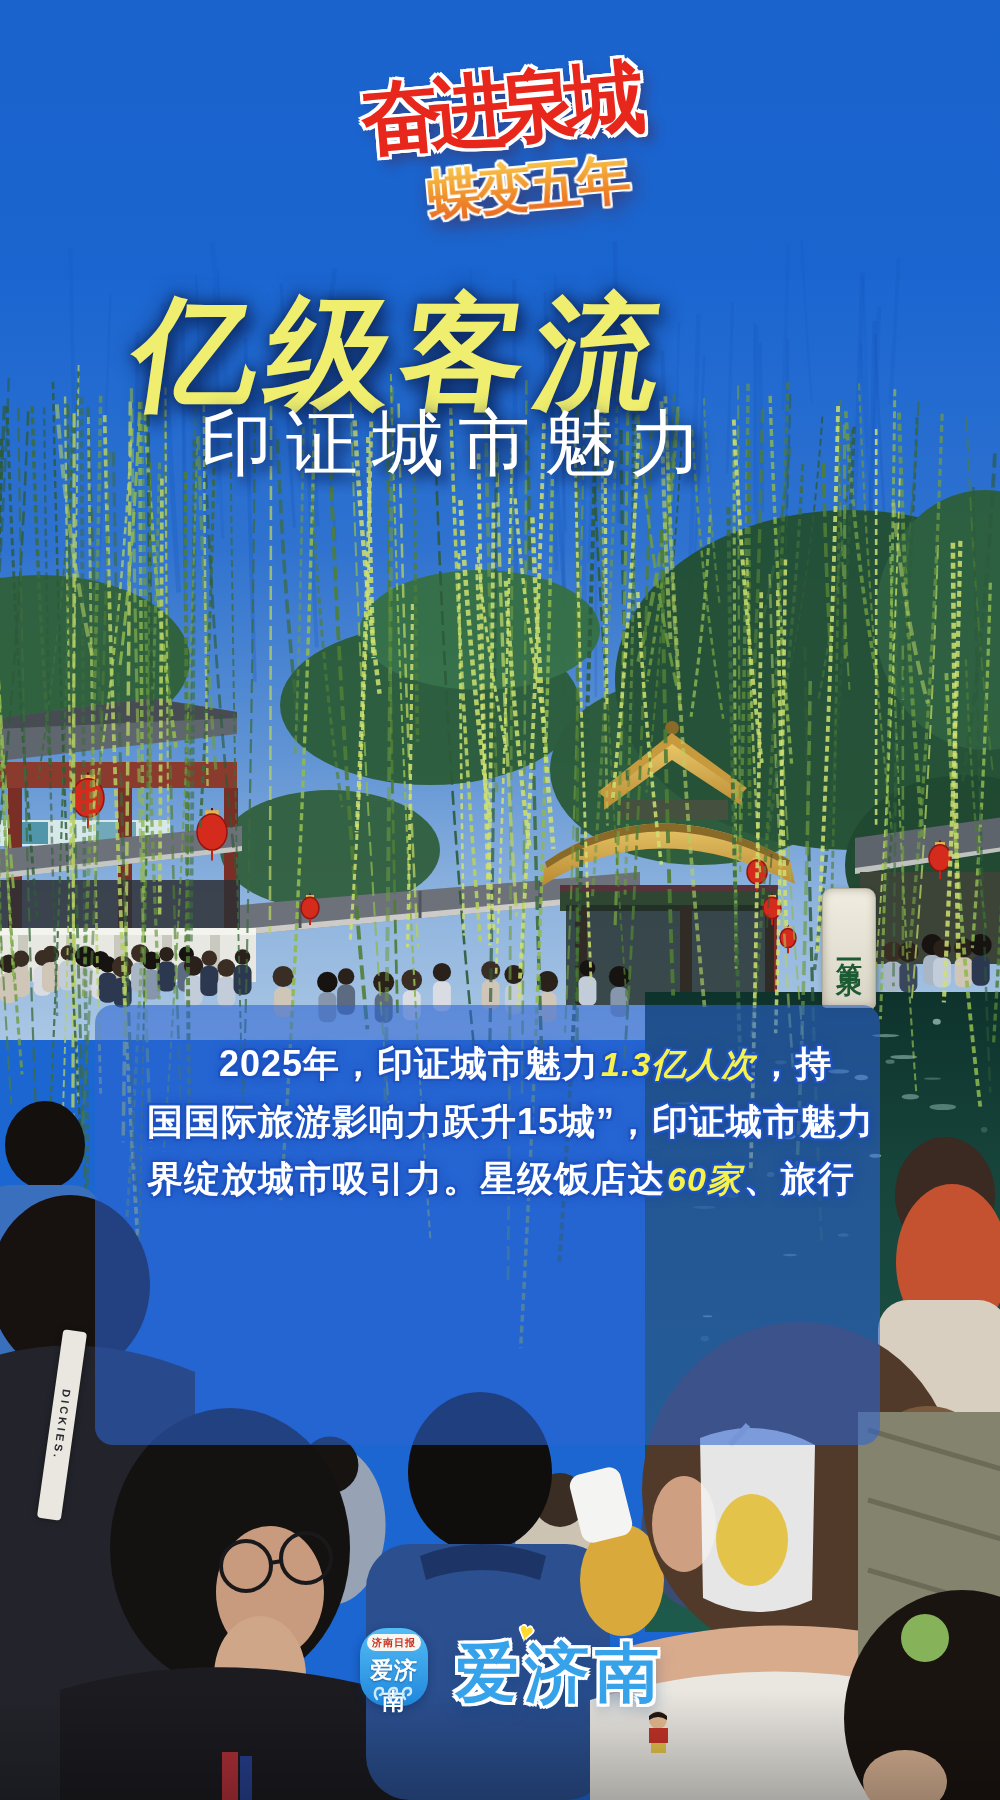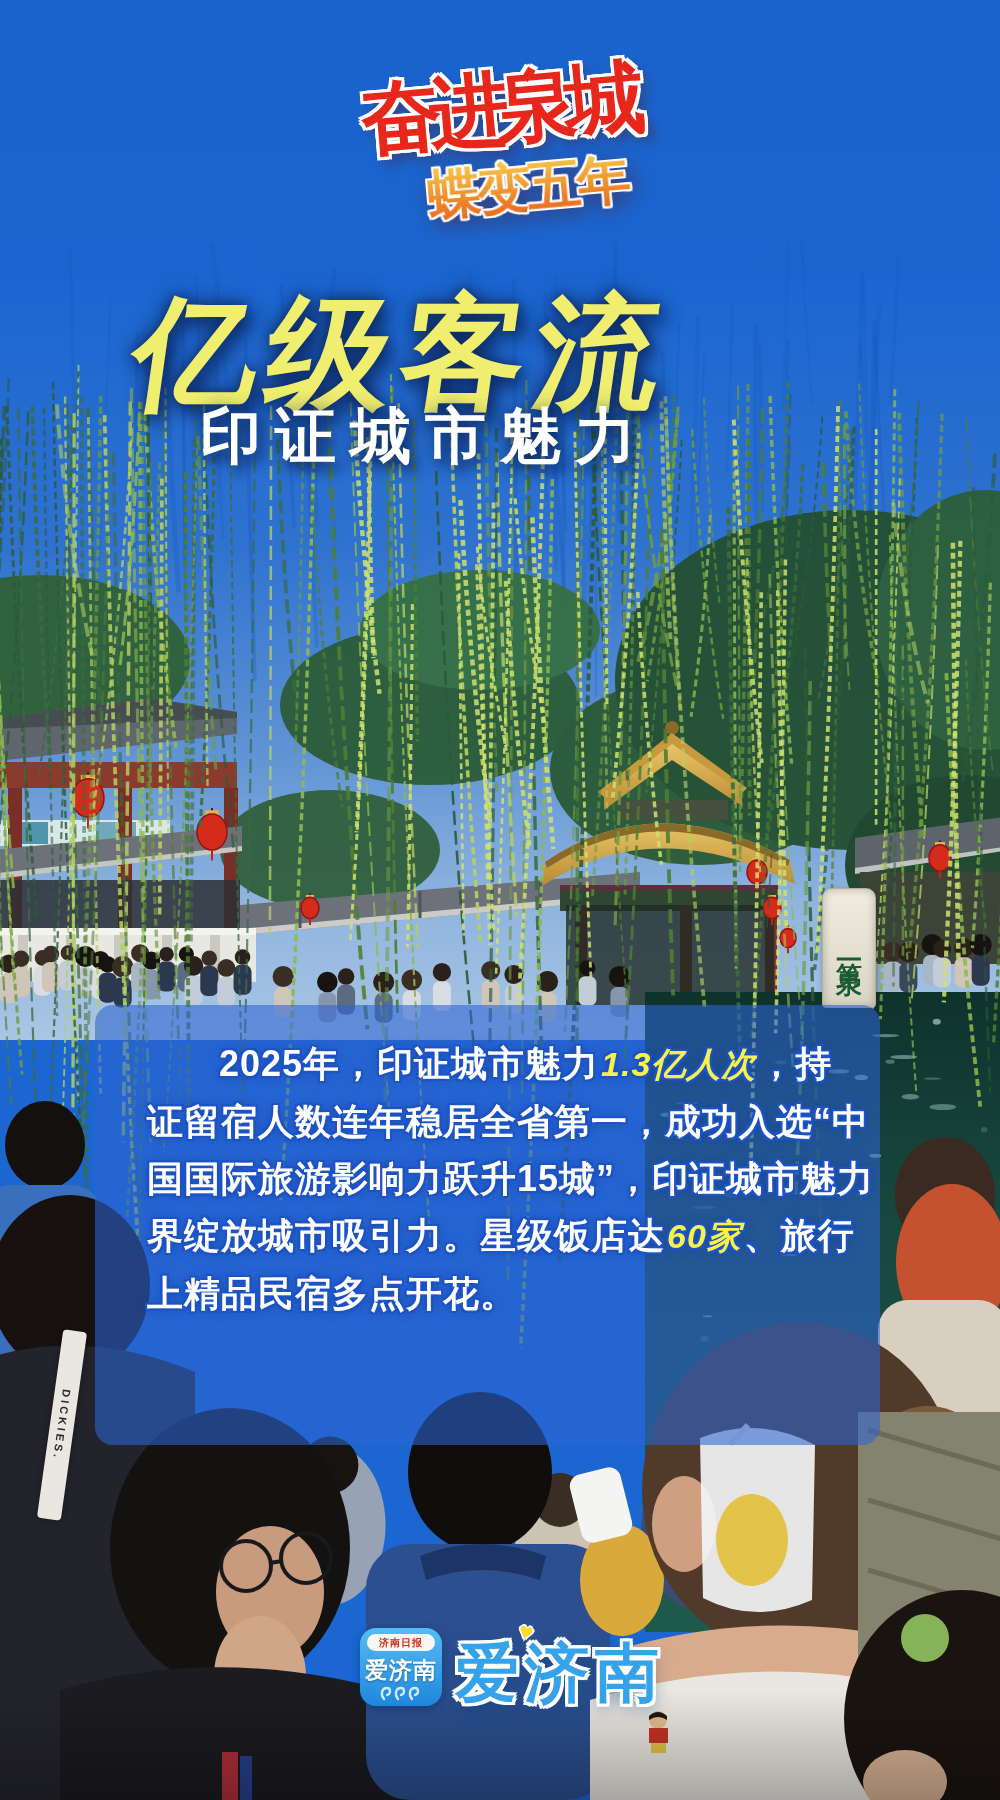--- a/index.html
+++ b/index.html
@@ -21,21 +21,21 @@
     -webkit-background-clip:text;background-clip:text;-webkit-text-fill-color:transparent;
     filter:drop-shadow(2px 0 0 #fff) drop-shadow(-2px 0 0 #fff)
            drop-shadow(0 2px 0 #fff) drop-shadow(0 -2px 0 #fff)
            drop-shadow(4px 6px 10px rgba(90,10,5,.4));}
 
   
   .title-yellow{left:134px;top:272px;z-index:6;font-size:124px;font-weight:900;
     color:#f0ee6e;letter-spacing:10px;transform:skewX(-8deg);
     text-shadow:0 0 22px rgba(13,39,92,.9),0 0 9px rgba(13,39,92,.65),
       8px 10px 16px rgba(8,28,78,.6);}
-  .title-white{left:200px;top:396px;z-index:6;font-size:61px;font-weight:700;
+  .title-white{left:200px;top:396px;z-index:6;font-size:72px;font-weight:400;
     font-family:"Liberation Serif",serif;color:#ffffff;letter-spacing:14px;
     text-shadow:0 0 18px rgba(13,39,92,.85),6px 8px 12px rgba(8,28,78,.6);}
 
   
   .panel{left:95px;top:1005px;width:785px;height:440px;z-index:5;
     background:rgba(45,100,210,.58);border-radius:18px;
     padding:30px 30px 0 52px;box-sizing:border-box;overflow:hidden;}
   .bline{font-size:36px;font-weight:bold;line-height:57px;color:#fff;
     white-space:nowrap;letter-spacing:1px;
     text-shadow:-2px 0 0 #1d53c3,2px 0 0 #1d53c3,0 -2px 0 #1d53c3,0 2px 0 #1d53c3,
@@ -53,22 +53,22 @@
     font-family:"Liberation Serif",serif;font-weight:bold;font-size:26px;
     color:#1c5a33;letter-spacing:4px;}
   .strap{left:50px;top:1330px;width:24px;height:190px;z-index:4;
     background:#e9e7e0;transform:rotate(8deg);border-radius:4px;
     display:flex;align-items:center;justify-content:center;
     box-shadow:0 0 6px rgba(0,0,0,.4);}
   .strap span{writing-mode:vertical-rl;font-size:11px;font-weight:bold;
     color:#2a2a2e;letter-spacing:3px;}
 
   
-  .app-icon{left:360px;top:1628px;width:82px;height:78px;z-index:8;
-    border-radius:16px;background:linear-gradient(180deg,#55bdf4,#1f86dc);
+  .app-icon{left:360px;top:1628px;width:68px;height:78px;z-index:8;
+    border-radius:27px;background:linear-gradient(180deg,#55bdf4,#1f86dc);
     box-shadow:0 3px 10px rgba(10,40,90,.45);}
   .icon-band{position:absolute;left:7px;right:7px;top:6px;height:17px;
     background:#f7f6f1;border-radius:9px;display:flex;align-items:center;
     justify-content:center;}
   .icon-band span{font-family:"Liberation Serif",serif;font-size:10px;
     font-weight:bold;color:#c92f1e;letter-spacing:1px;}
   .icon-name{position:absolute;left:0;right:0;top:27px;text-align:center;
     font-size:23px;font-weight:900;color:#fff;letter-spacing:1px;
     text-shadow:0 1px 2px rgba(10,50,110,.5);}
   .icon-curls{position:absolute;left:50%;bottom:5px;transform:translateX(-50%);}
@@ -641,24 +641,22 @@
     <div class="l1">奋进泉城</div>
     <div class="l2">蝶变五年</div>
   </div>
 
   <div class="abs title-yellow">亿级客流</div>
   <div class="abs title-white">印证城市魅力</div>
 
   <div class="abs panel">
     <div id="panel-text">
         <div class="bline first"><span>2025年，印证城市魅力</span><span class="hl">1.3亿人次</span><span>，持</span></div>
-        <div class="bline"><span>证留宿人数连年稳居全省第一，成功入选“中</span></div>
         <div class="bline"><span>国国际旅游影响力跃升15城”，印证城市魅力</span></div>
         <div class="bline"><span>界绽放城市吸引力。星级饭店达</span><span class="hl">60家</span><span>、旅行</span></div>
-        <div class="bline"><span>上精品民宿多点开花。</span></div>
       </div>
   </div>
 
   <div class="abs app-icon">
     <div class="icon-band">
       <span>济南日报</span>
     </div>
     <div class="icon-name">爱济南</div>
     <svg class="icon-curls" width="46" height="16" viewBox="0 0 46 16">
       <path d="M6,14 C2,9 4,3 9,3 C13,3 13,9 9,10" fill="none" stroke="#cdeafc" stroke-width="2.4" stroke-linecap="round"></path>

